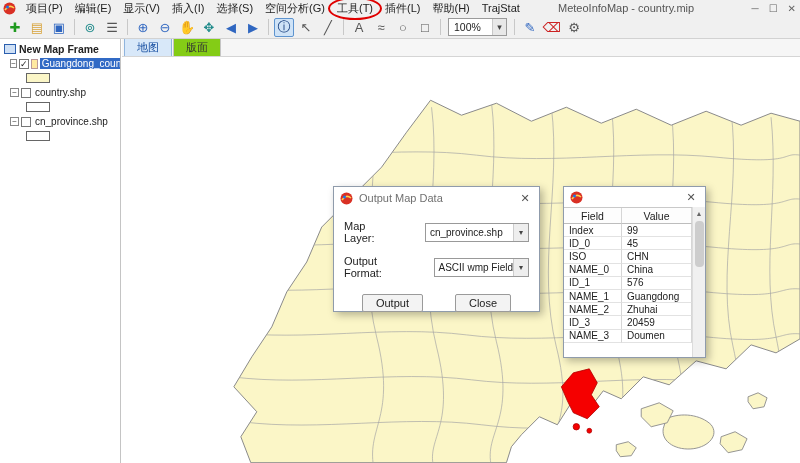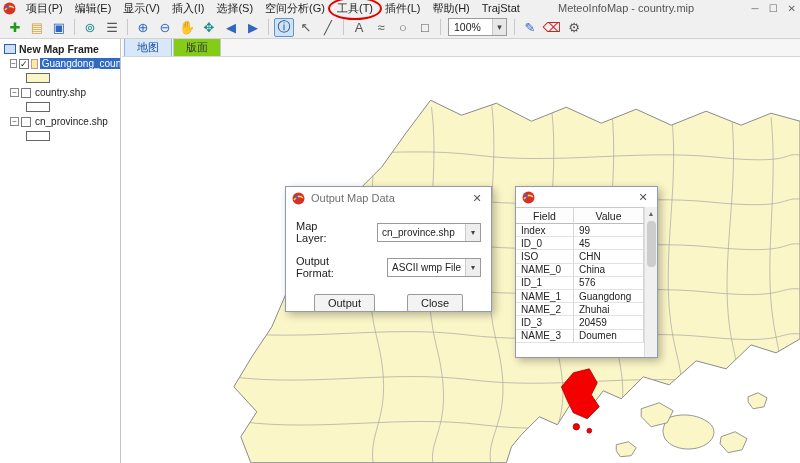--- a/index.html
+++ b/index.html
@@ -56,21 +56,21 @@
   
   .main { position:absolute; left:122px; top:39px; width:678px; height:424px; }
   .tabbar { height:18px; background:#f6f6f6; border-bottom:1px solid #d5d5d5; display:flex; align-items:flex-end; padding-left:2px; }
   .tab { padding:1px 12px 1px; font-size:11px; color:#333; border:1px solid #c5c5c5; border-bottom:none;
     background:#84cc16; margin-right:1px; cursor:default; }
   .tab.active { background:#d8e8f9; color:#114a9e; border-color:#8fb4dd; }
   .map-canvas { position:absolute; left:0; top:18px; width:678px; height:406px; background:#fff; }
 
   
   .dialog { position:absolute; background:#fff; border:1px solid #8f9bab;
-    box-shadow:3px 3px 8px rgba(0,0,0,.28); z-index:40; }
+    box-shadow:3px 3px 8px rgba(0,0,0,.28); z-index:40;margin-left:48px; }
   .dlg-titlebar { height:22px; display:flex; align-items:center; padding:0 6px; background:#fff; }
   .dlg-icon { width:13px; height:13px; display:inline-block; }
   .dlg-title { color:#707070; font-size:11px; margin-left:6px; }
   .dlg-close { margin-left:auto; color:#555; font-size:11px; width:16px; text-align:center; cursor:default; }
 
   .output-dialog { left:285px; top:186px; width:207px; height:126px; }
   .form-row { display:flex; align-items:center; justify-content:space-between; padding:0 10px; margin-top:11px;gap:32px; }
   .form-label { font-size:11px; color:#222; }
   .combo { display:flex; align-items:center; border:1px solid #999; background:#fff; height:19px; width:117px; }
   .combo .combo-text { flex:1; font-size:10px; padding-left:4px; overflow:hidden; white-space:nowrap; }
@@ -259,21 +259,21 @@
   <div class="form-row">
     <span class="form-label">Map Layer:</span>
     <span class="combo">
       <span class="combo-text">cn_province.shp</span>
       <span class="combo-arrow">▾</span>
     </span>
   </div>
   <div class="form-row">
     <span class="form-label">Output Format:</span>
     <span class="combo">
-      <span class="combo-text">ASCII wmp File</span>
+      <span class="combo-text">ASCII wmp Field</span>
       <span class="combo-arrow">▾</span>
     </span>
   </div>
   <div class="btn-row">
     <button class="btn">Output</button>
     <button class="btn">Close</button>
   </div>
 </div>
 
 <div class="dialog attr-dialog">

